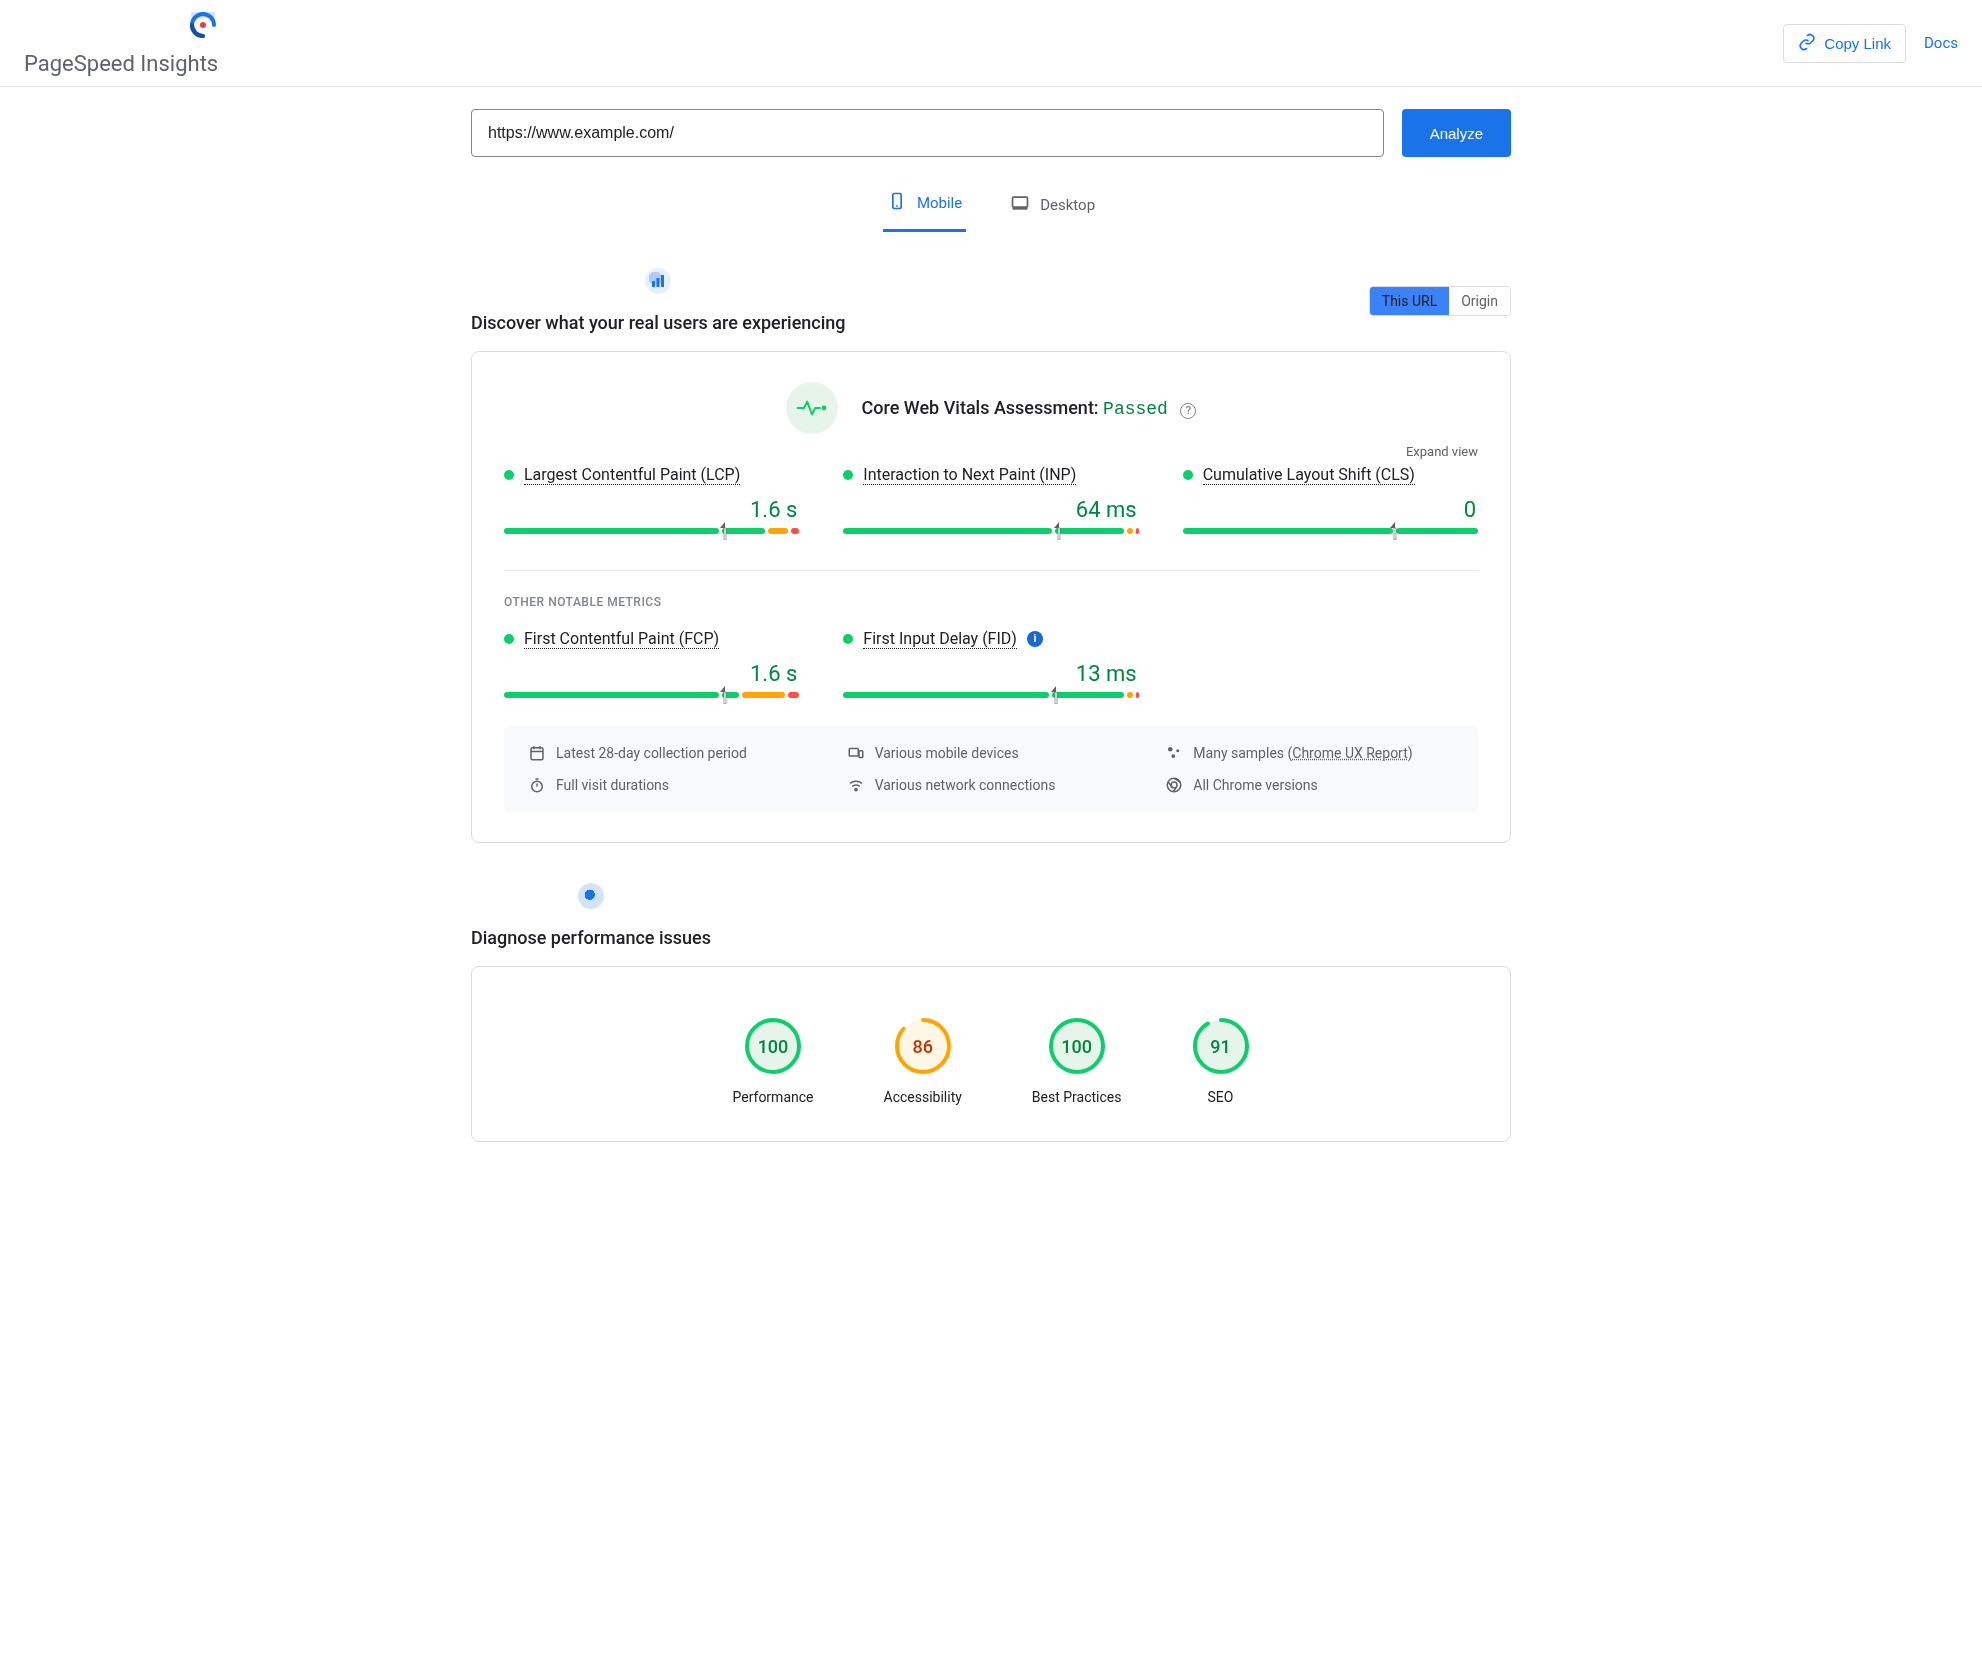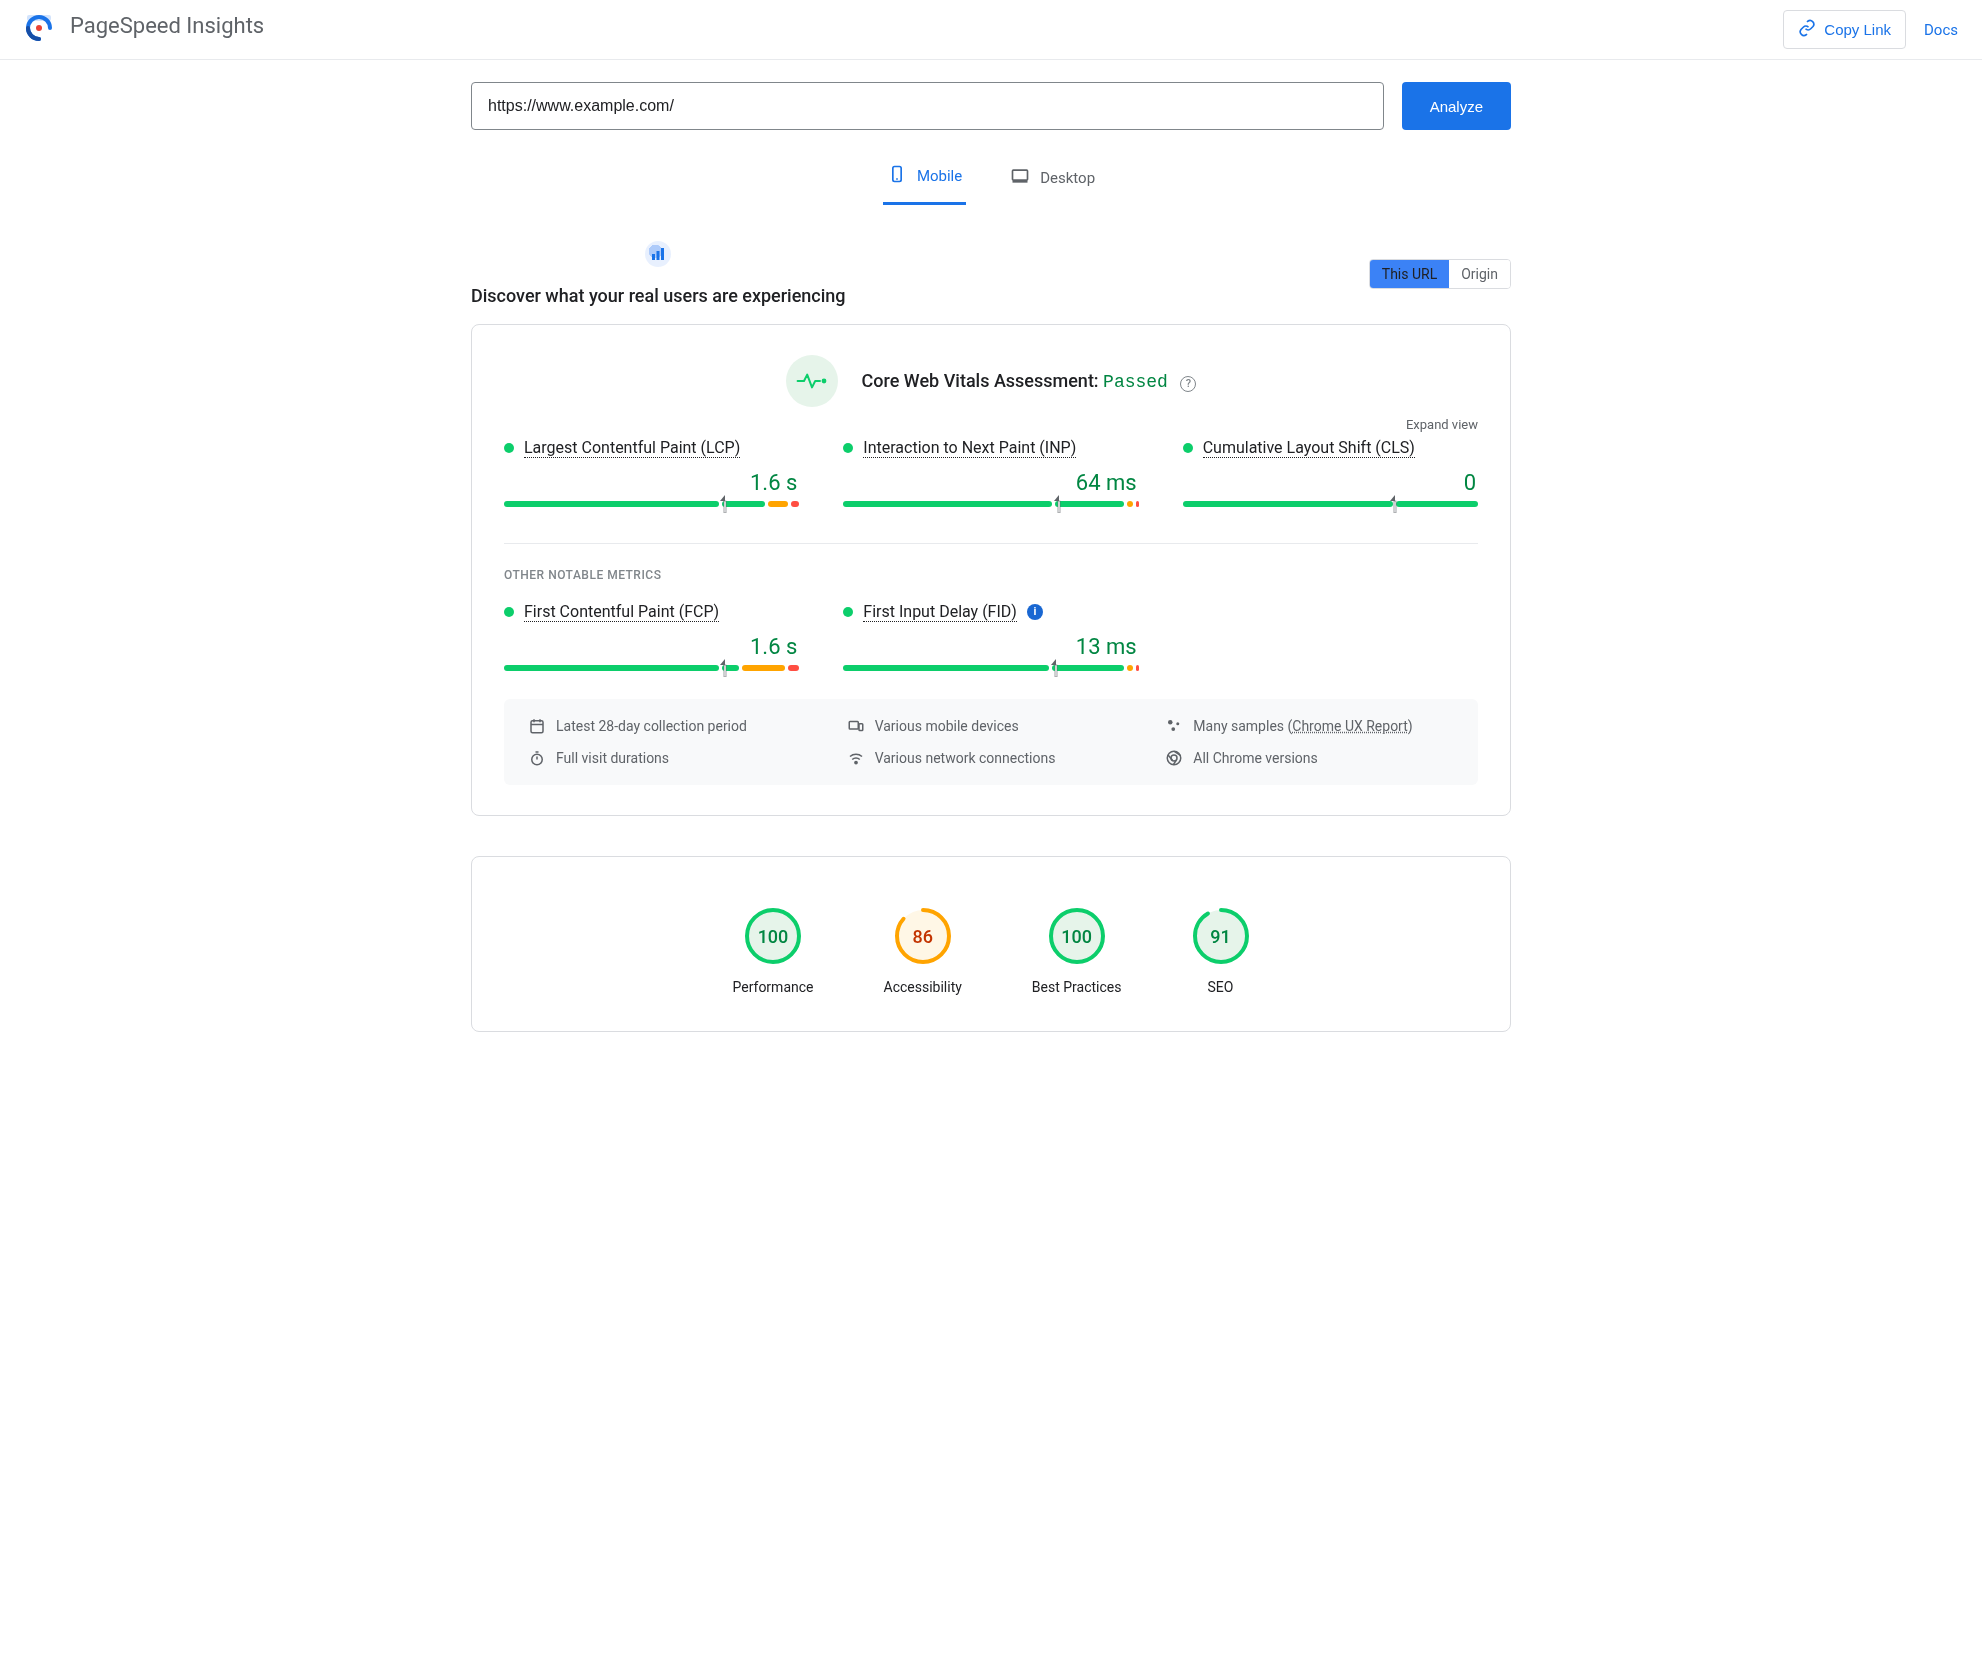--- a/index.html
+++ b/index.html
@@ -22,21 +22,21 @@
     font-family:-apple-system,BlinkMacSystemFont,"Segoe UI",Roboto,Arial,sans-serif;
     color:var(--text-dark);
     font-size:14px;
     background:#fff;
   }
   
   .hdr{
     display:flex;align-items:center;justify-content:space-between;
     padding:10px 24px;border-bottom:1px solid #e8eaed;
   }
-  .brand{display:flex;align-items:flex-start;gap:16px;}
+  .brand{display:flex;align-items:flex-end;gap:8px;flex-direction:column;}
   .brand-title{font-size:22px;color:var(--text-mid);font-weight:400;}
   .hdr-actions{display:flex;align-items:center;gap:18px;}
   .copy-link{
     display:flex;align-items:center;gap:8px;
     border:1px solid var(--border);border-radius:4px;
     padding:8px 14px;color:var(--blue);font-weight:500;
     font-size:15px;cursor:pointer;background:#fff;
   }
   .docs-link{color:var(--blue);font-size:15px;cursor:pointer;}
   
@@ -335,20 +335,26 @@
               <circle cx="12" cy="12" r="4"></circle>
               <line x1="12" y1="3" x2="21" y2="9"></line>
               <line x1="4" y1="8" x2="10" y2="15"></line>
               <line x1="15" y1="15" x2="11" y2="21"></line>
             </svg></span>
         <span>All Chrome versions</span>
       </div>
     </div>
   </div>
 
+  <div class="sec-head">
+    <div class="sec-head-left">
+      <span class="sec-icon" style="background:radial-gradient(circle at 45% 45%,#1a73e8 25%,#d2e3fc 26%);"></span>
+      <span class="sec-title">Diagnose performance issues</span>
+    </div>
+  </div>
 
   <div class="card">
     <div class="scores" id="scores">
         <div class="score">
           <div class="gauge"><svg viewBox="0 0 58 58">
               <circle cx="29" cy="29" r="26" fill="#e6f4ea"></circle>
               <circle cx="29" cy="29" r="26" fill="none" stroke="var(--green)" stroke-width="4" stroke-dasharray="163.36281798666926 163.36281798666926" stroke-linecap="round"></circle>
             </svg><div class="gauge-num" style="color:#018642">100</div></div>
           <div class="score-label">Performance</div>
         </div>

